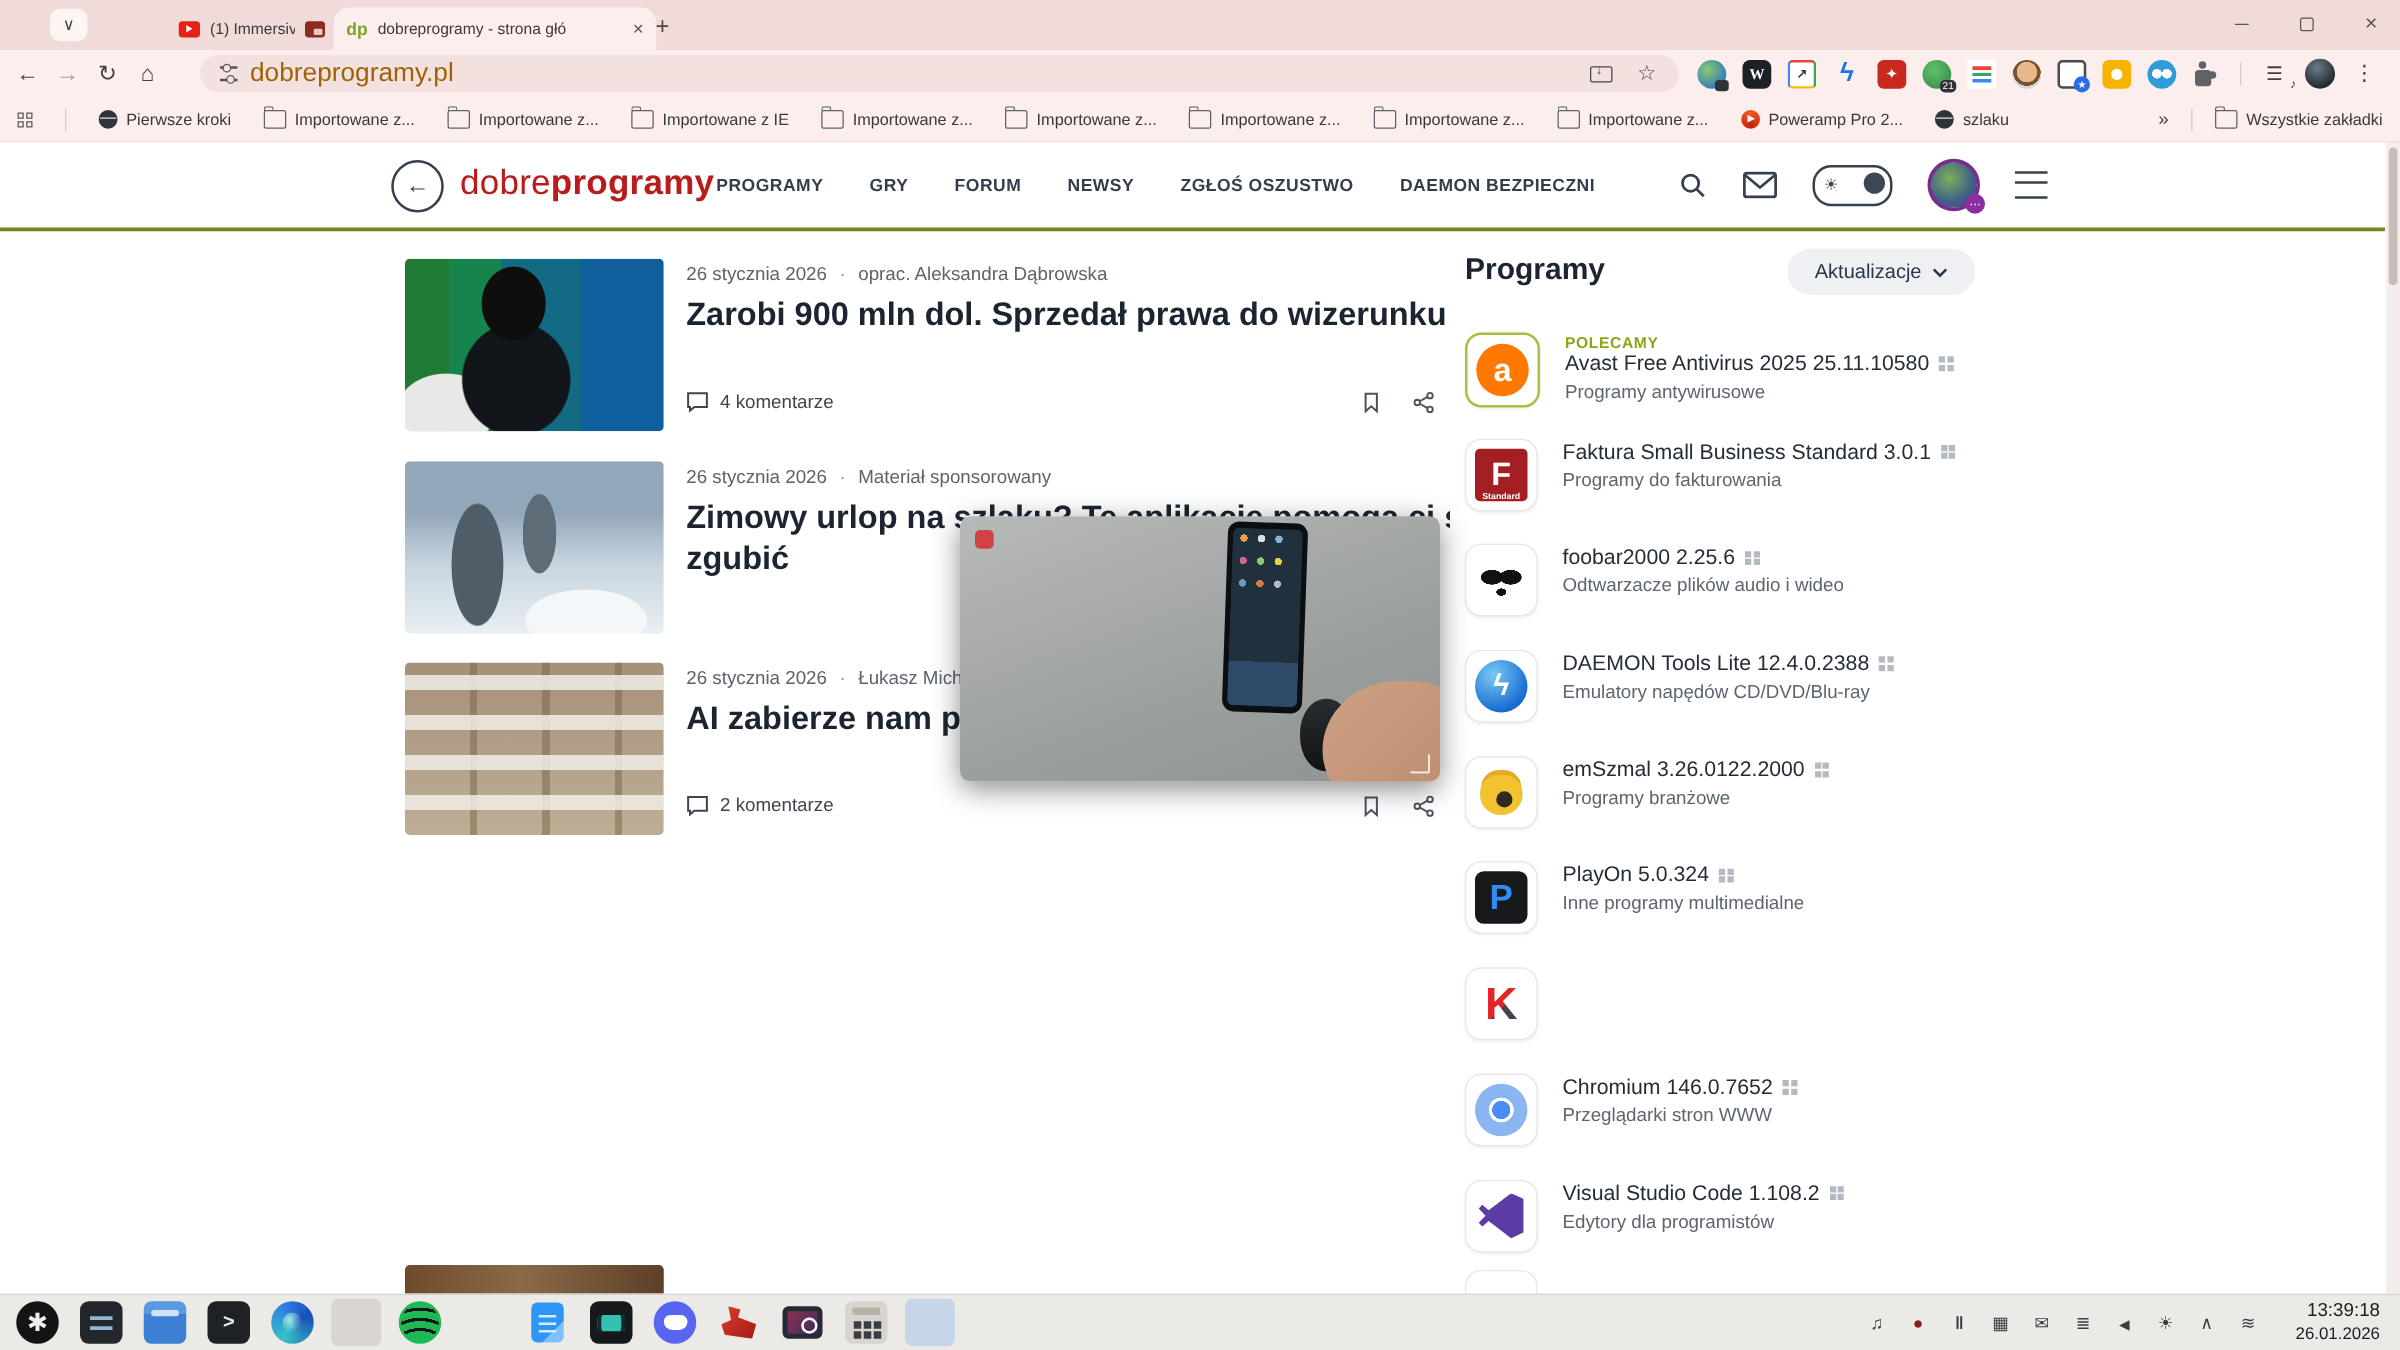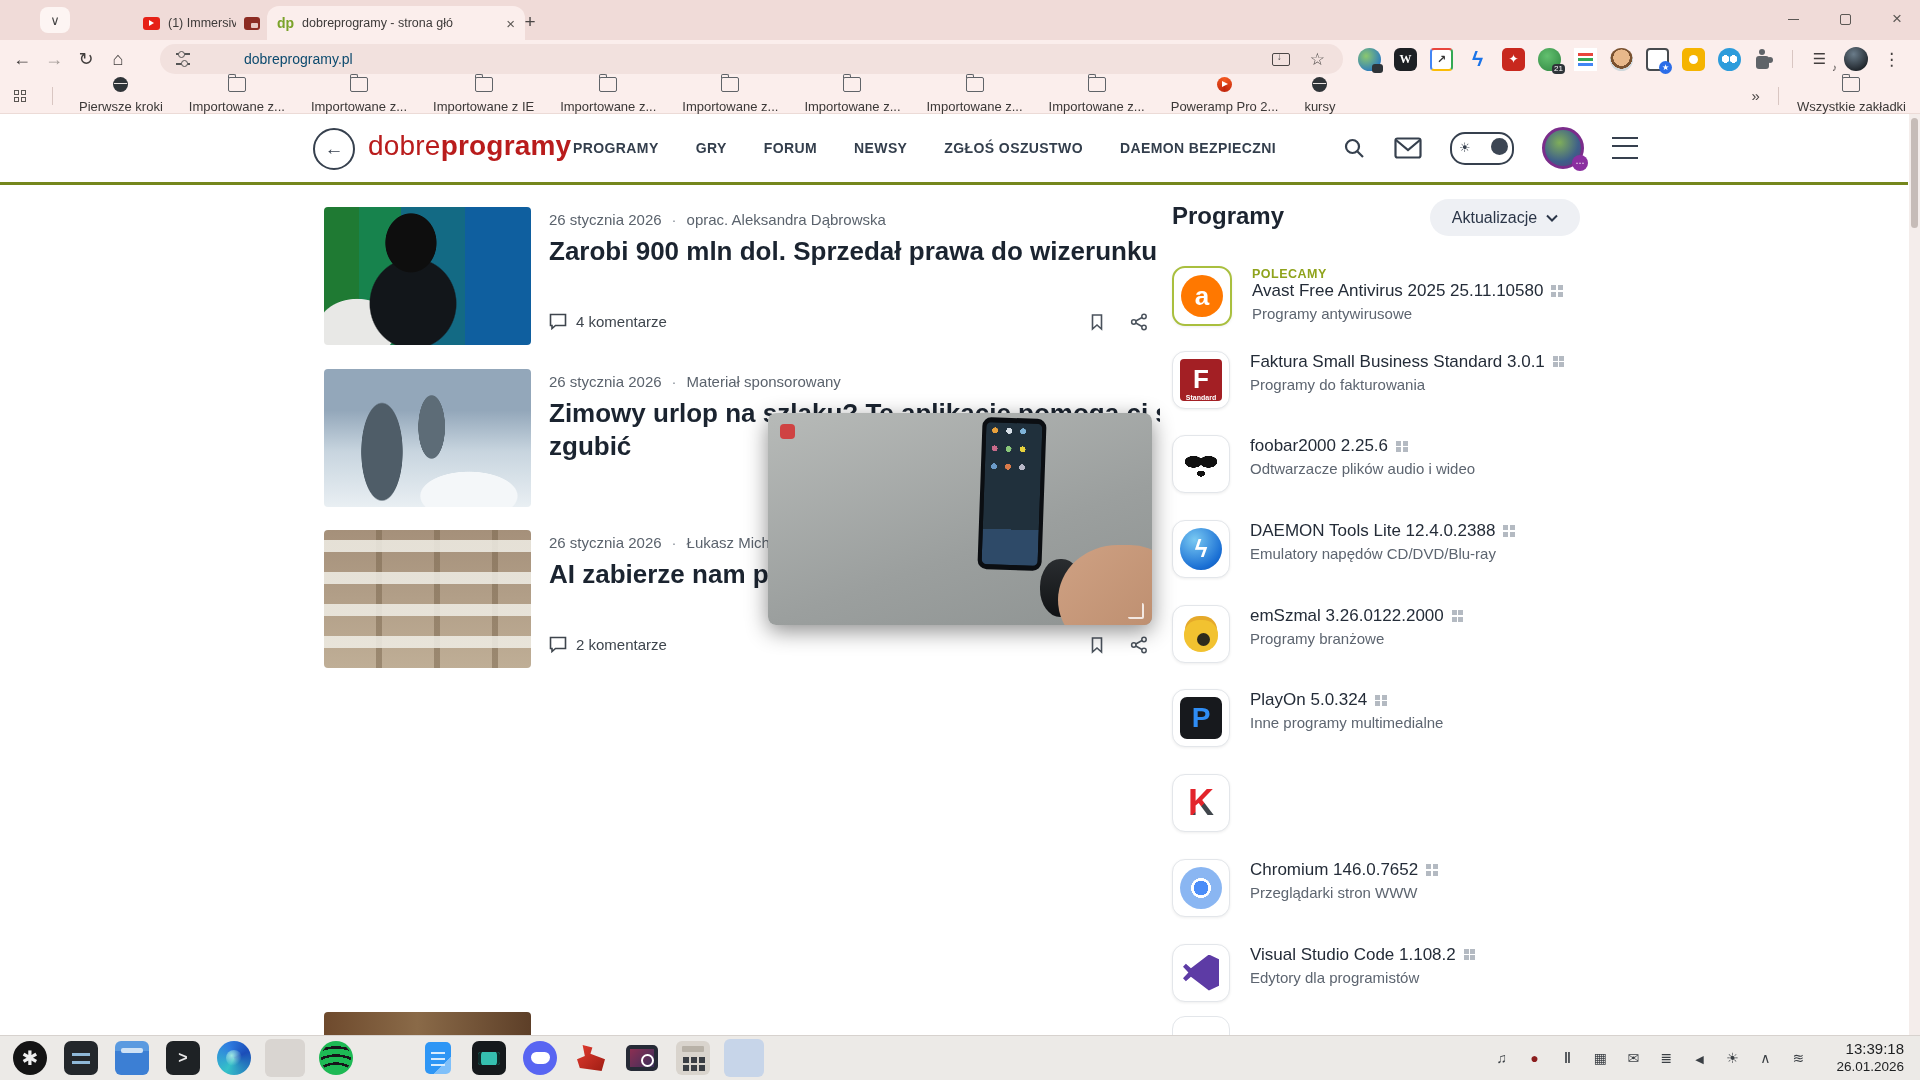--- a/index.html
+++ b/index.html
@@ -27,40 +27,40 @@
   .wc-close::before{content:"×";font-size:17px;}
 
   .toolbar{position:absolute;left:0;top:40px;width:1920px;height:38px;background:#fbeeec;display:flex;align-items:center;}
   .navbtn{width:32px;height:32px;display:flex;align-items:center;justify-content:center;font-size:18px;color:#433f3e;cursor:pointer;}
   .navbtn.dim{color:#a39b97;}
   .omnibox{position:absolute;left:160px;top:4px;width:1183px;height:30px;background:#f2e1de;border-radius:15px;
     display:flex;align-items:center;padding:0 12px;box-sizing:border-box;}
   .tune{width:14px;height:8px;border-top:2px solid #555;border-bottom:2px solid #555;position:relative;margin:0 10px 0 4px;}
   .tune::before{content:"";position:absolute;left:2px;top:-4px;width:5px;height:5px;border-radius:50%;background:#f2e1de;border:1.5px solid #555;}
   .tune::after{content:"";position:absolute;right:2px;bottom:-4px;width:5px;height:5px;border-radius:50%;background:#f2e1de;border:1.5px solid #555;}
-  .url{font-size:14px;color:#0c4a6e;flex:1;margin-left:44px;}
+  .url{font-size:21px;color:#a16207;flex:1;}
   .omni-icons{display:flex;align-items:center;gap:20px;margin-right:6px;}
   .install-ic{width:16px;height:11px;border:1.6px solid #4a4645;border-radius:2px;position:relative;}
   .install-ic::after{content:"↓";position:absolute;left:4px;top:-3px;font-size:10px;color:#4a4645;}
   .star-ic{font-size:17px;color:#4a4645;}
 
   .ext-row{position:absolute;left:1358px;top:40px;height:38px;display:flex;align-items:center;gap:13px;}
   .ext{width:23px;height:23px;position:relative;display:flex;align-items:center;justify-content:center;cursor:pointer;flex:0 0 auto;}
   .ext .badge{position:absolute;right:-4px;bottom:-3px;background:#2e3338;color:#fff;font-size:8px;border-radius:4px;padding:1px 2px;line-height:1;}
   .vsep{width:1px;height:18px;background:#d9c6c2;margin:0 2px;}
   .media-btn{color:#433f3e;font-size:15px;position:relative;cursor:pointer;}
   .media-btn::after{content:"♪";position:absolute;right:-6px;bottom:-2px;font-size:10px;}
   .profile-dot{width:24px;height:24px;border-radius:50%;background:radial-gradient(circle at 40% 30%,#6a7c8a,#20262c 75%);cursor:pointer;}
   .kebab{font-size:17px;color:#433f3e;cursor:pointer;padding:0 2px;}
 
   .bmbar{position:absolute;left:0;top:78px;width:1920px;height:36px;background:#fbeeec;border-bottom:1px solid #ecdbd7;
     display:flex;align-items:center;gap:26px;padding:0 14px;box-sizing:border-box;font-size:13px;color:#3b3837;}
   .appsgrid{display:inline-grid;grid-template-columns:5px 5px;grid-gap:2px;cursor:pointer;}
   .appsgrid i{width:5px;height:5px;border:1.3px solid #5a5document6;border:1.3px solid #5a5653;box-sizing:border-box;}
-  .bm{display:flex;align-items:center;gap:7px;white-space:nowrap;cursor:pointer;flex-direction:column;}
+  .bm{display:flex;align-items:center;gap:7px;white-space:nowrap;cursor:pointer;}
   .bm-right{margin-left:auto;display:flex;align-items:center;gap:18px;}
   .chev2{font-size:15px;color:#4a4645;cursor:pointer;}
   .ic-globe{width:15px;height:15px;border-radius:50%;background:#2f3438;position:relative;flex:0 0 auto;}
   .ic-globe::before{content:"";position:absolute;left:1px;top:6px;width:13px;border-top:1.5px solid #e8e2df;}
   .ic-folder{width:16px;height:13px;position:relative;flex:0 0 auto;border:1.5px solid #5f6368;border-radius:2px;}
   .ic-folder::before{content:"";position:absolute;left:-1px;top:-4px;width:6px;height:3px;border:1.5px solid #5f6368;border-bottom:none;border-radius:2px 2px 0 0;}
   .ic-poweramp{width:15px;height:15px;border-radius:50%;background:conic-gradient(#f2571f,#c2270e,#f2571f);position:relative;flex:0 0 auto;}
   .ic-poweramp::before{content:"";position:absolute;left:5px;top:4px;border-left:6px solid #fff;border-top:3.5px solid transparent;border-bottom:3.5px solid transparent;}
 
   
@@ -407,21 +407,21 @@
         <span>Importowane z...</span>
       </span>
 
       <span class="bm">
         <span class="ic-poweramp"></span>
         <span>Poweramp Pro 2...</span>
       </span>
 
       <span class="bm">
         <span class="ic-globe"></span>
-        <span>kursy</span>
+        <span>szlaku</span>
       </span>
 
     <span class="bm-right">
       <span class="chev2">»</span>
       <span class="vsep" style="margin:0;"></span>
       <span class="bm">
         <span class="ic-folder"></span>
         <span>Wszystkie zakładki</span>
       </span>
     </span>

